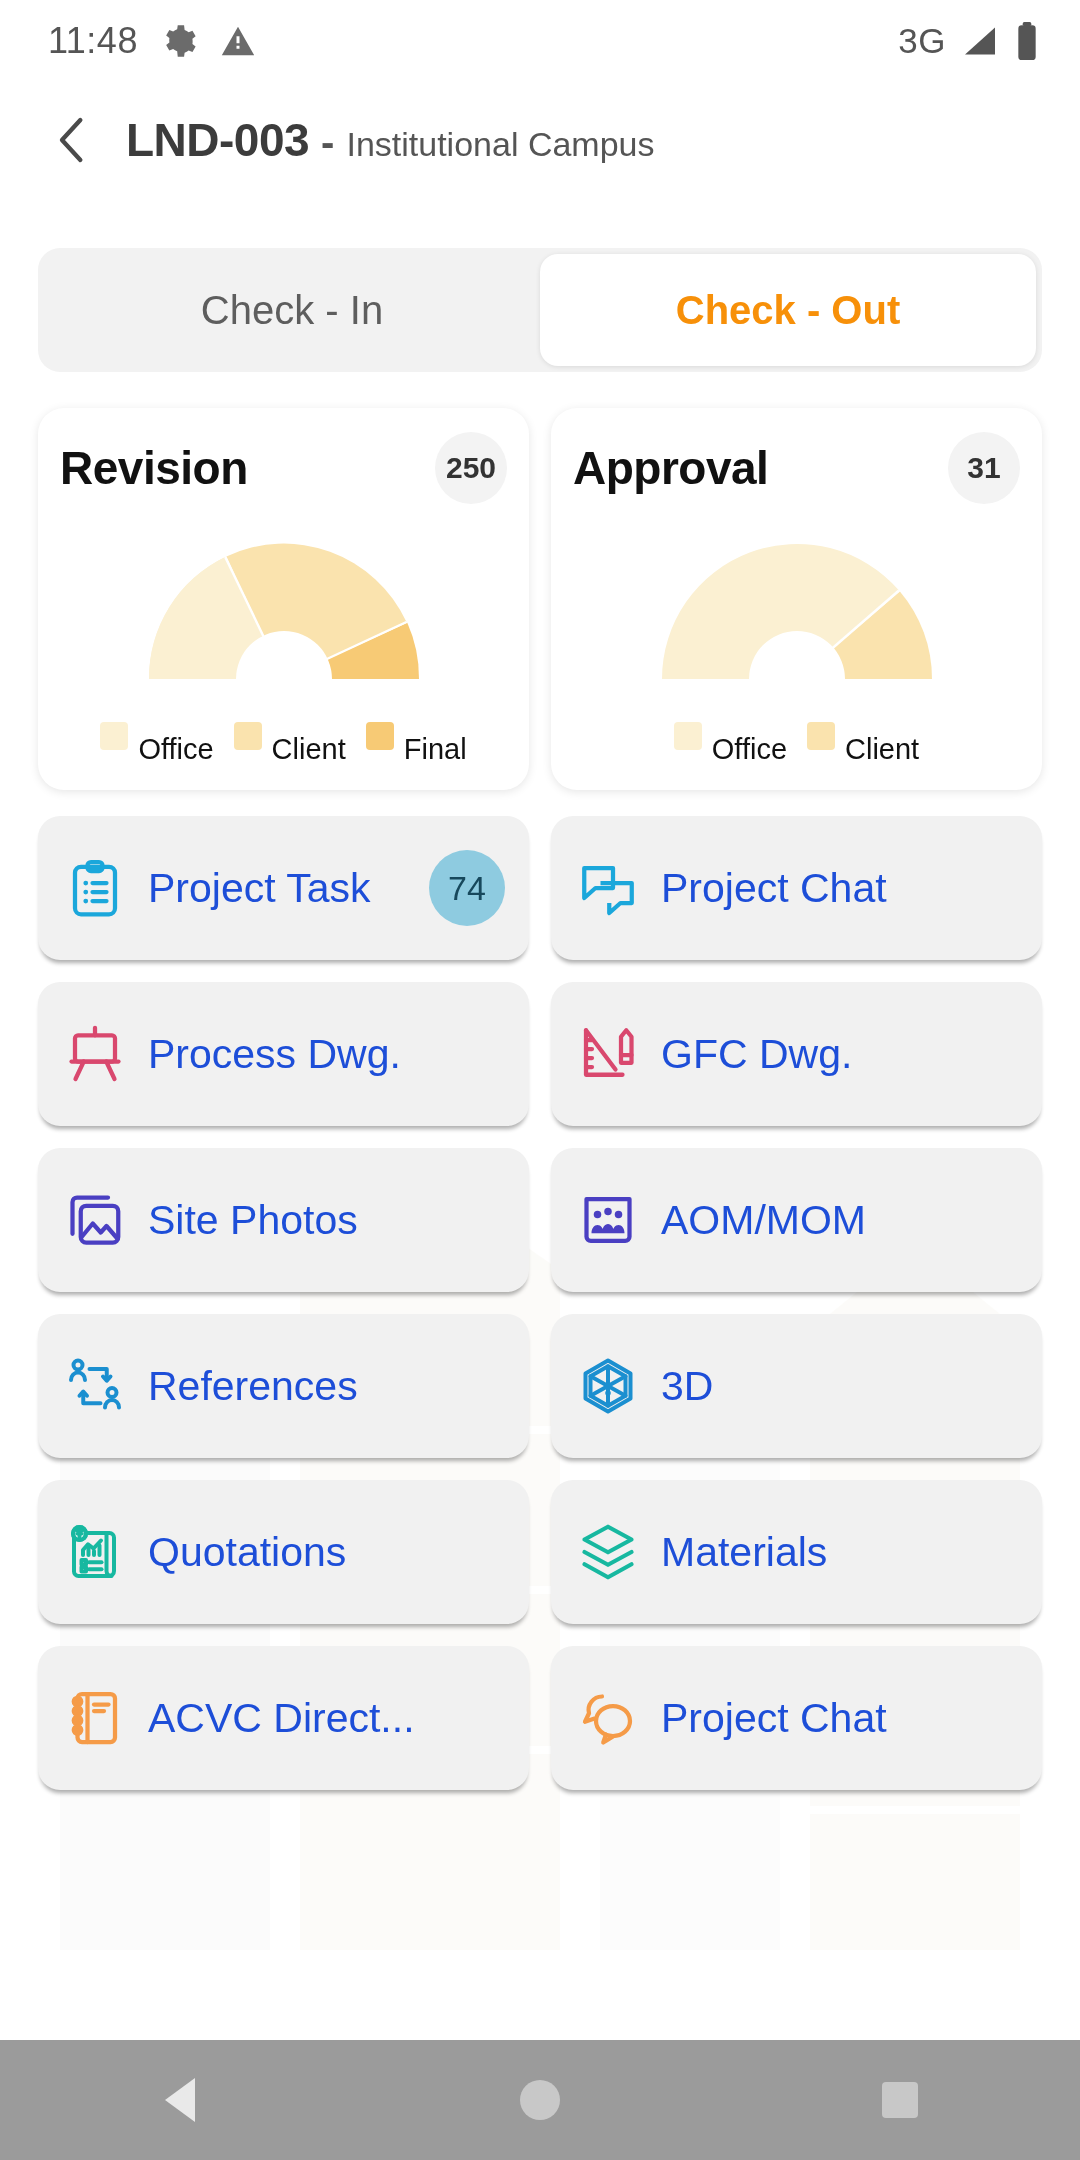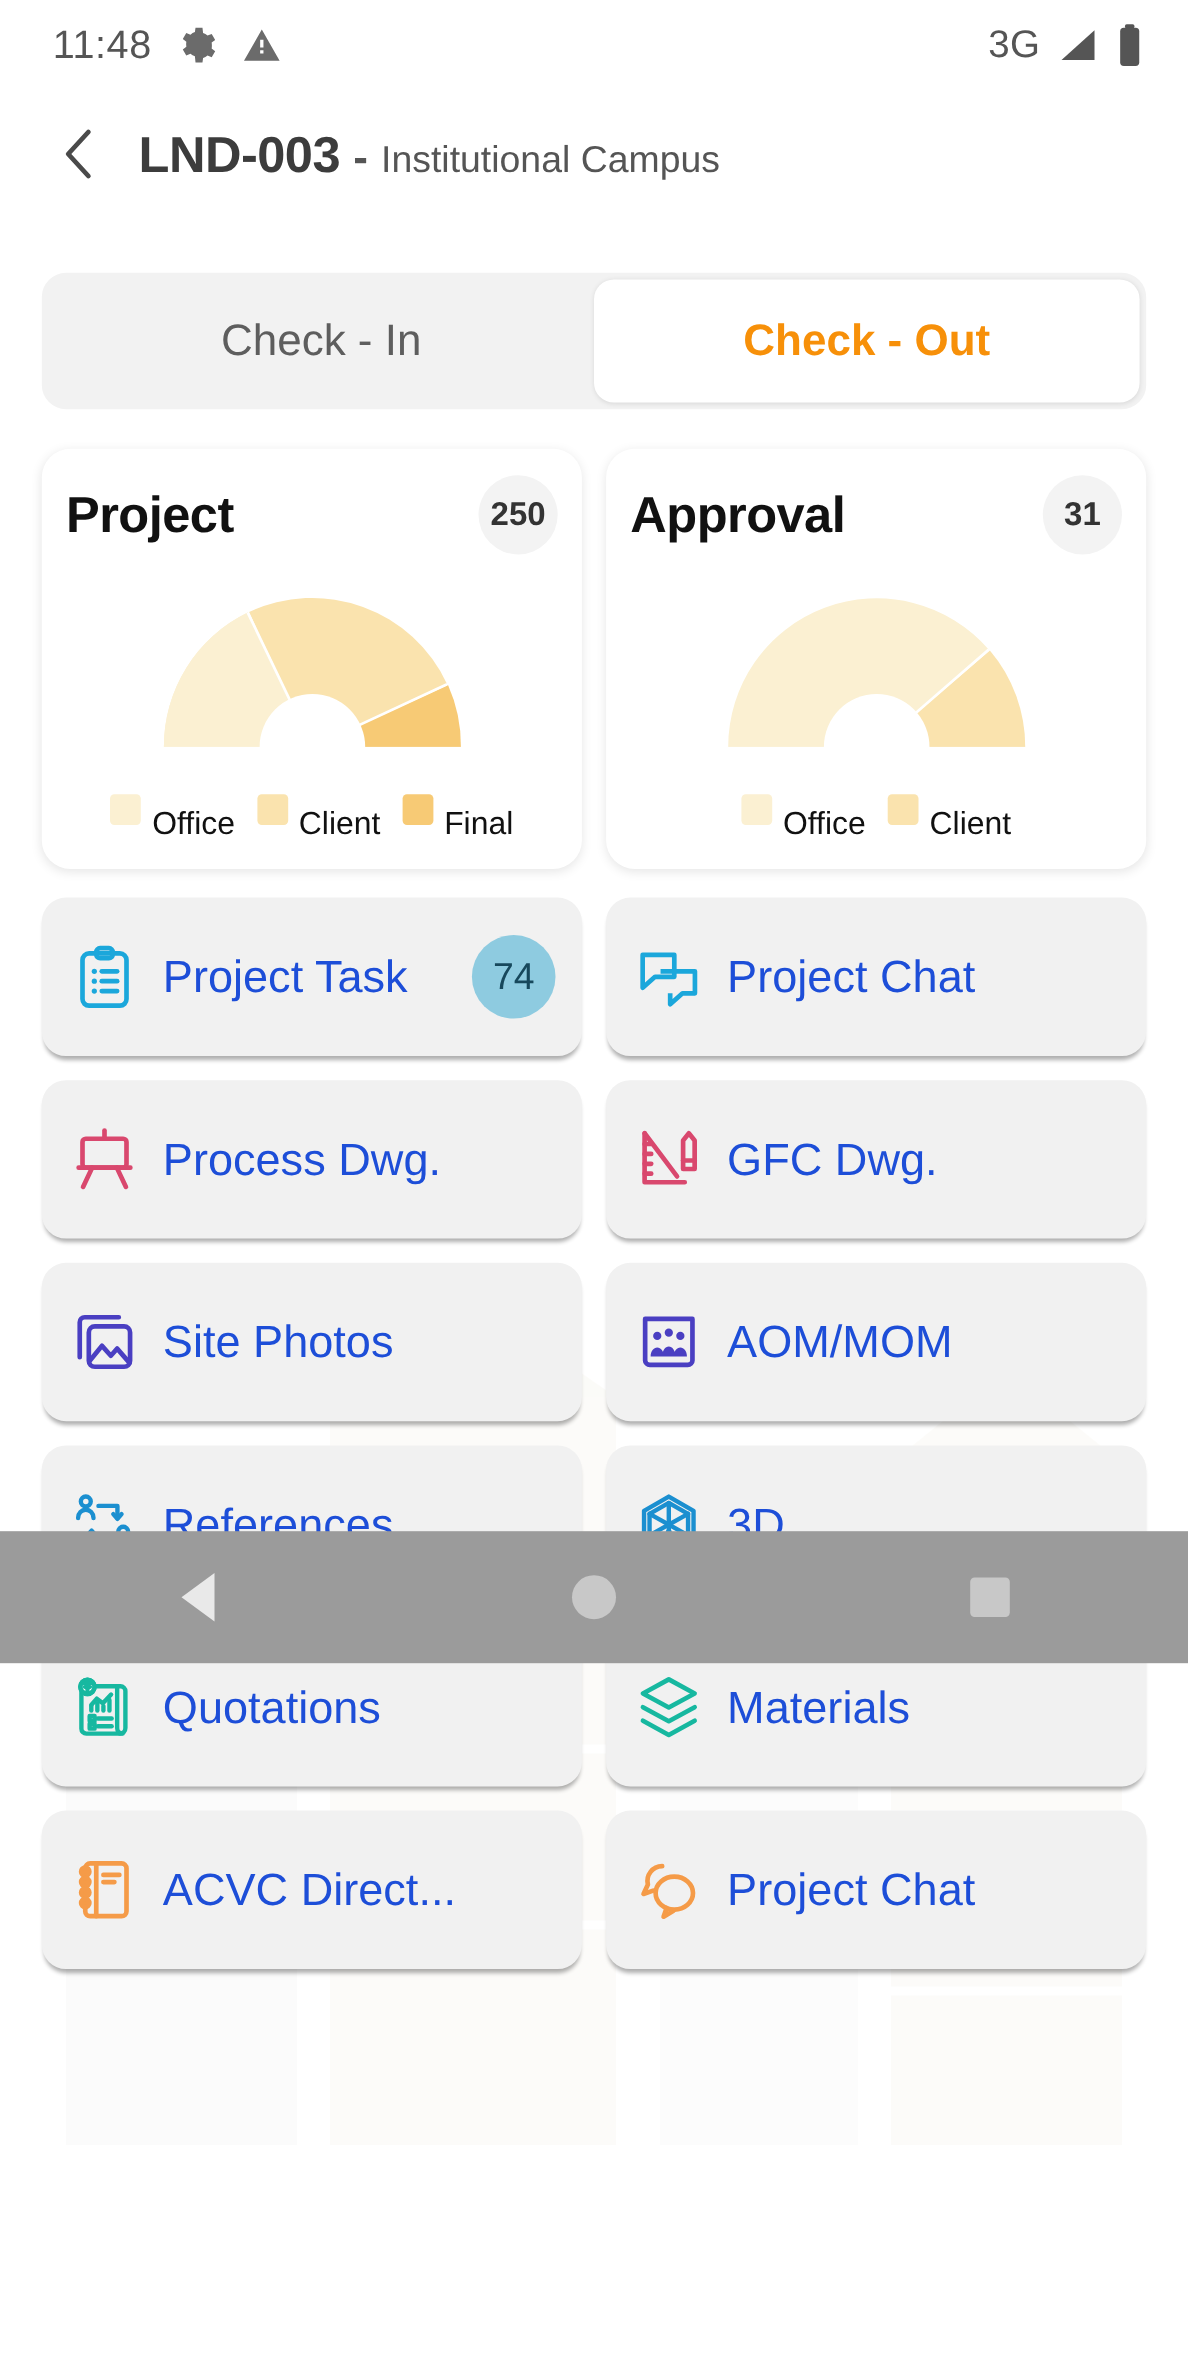--- a/index.html
+++ b/index.html
@@ -4,21 +4,21 @@
 <style>
   * { box-sizing: border-box; margin: 0; padding: 0; }
   html, body {
     width: 1080px; height: 2160px;
     font-family: "Liberation Sans", sans-serif;
     background: #ffffff;
     overflow: hidden;
   }
   #screen {
     position: relative;
-    width: 1080px; height: 1512px;
+    width: 1080px; height: 2160px;
     background: #ffffff;
     display: flex;
     flex-direction: column;
   }
 
   
   #watermark {
     position: absolute;
     left: 0; top: 1150px;
     width: 1080px; height: 860px;
@@ -240,21 +240,21 @@
     </div>
     <div class="seg active">
       <span>Check - Out</span>
     </div>
   </div>
 
   <div id="cards">
 
     <div class="gcard">
       <div class="ghead">
-        <span class="gtitle">Project</span>
+        <span class="gtitle">Revision</span>
         <span class="gbadge">250</span>
       </div>
       <div class="gbody">
         <svg width="300" height="160" viewBox="0 0 200 104">
 
           <path d="M10,100 A90,90 0 0,1 60.8,18.6 L75.5,44.1 A60,60 0 0,0 41.5,98.2 L10,100 Z" fill="#FBF0D2"></path>
           <path d="M10,100 A90,90 0 0,1 60.8,18.6 L100,100 Z" fill="#FBF0D2"></path>
 
           <path d="M61.6,18.3 A90,90 0 0,1 181.6,61.9 L100,100 Z" fill="#FAE3AE"></path>
 

